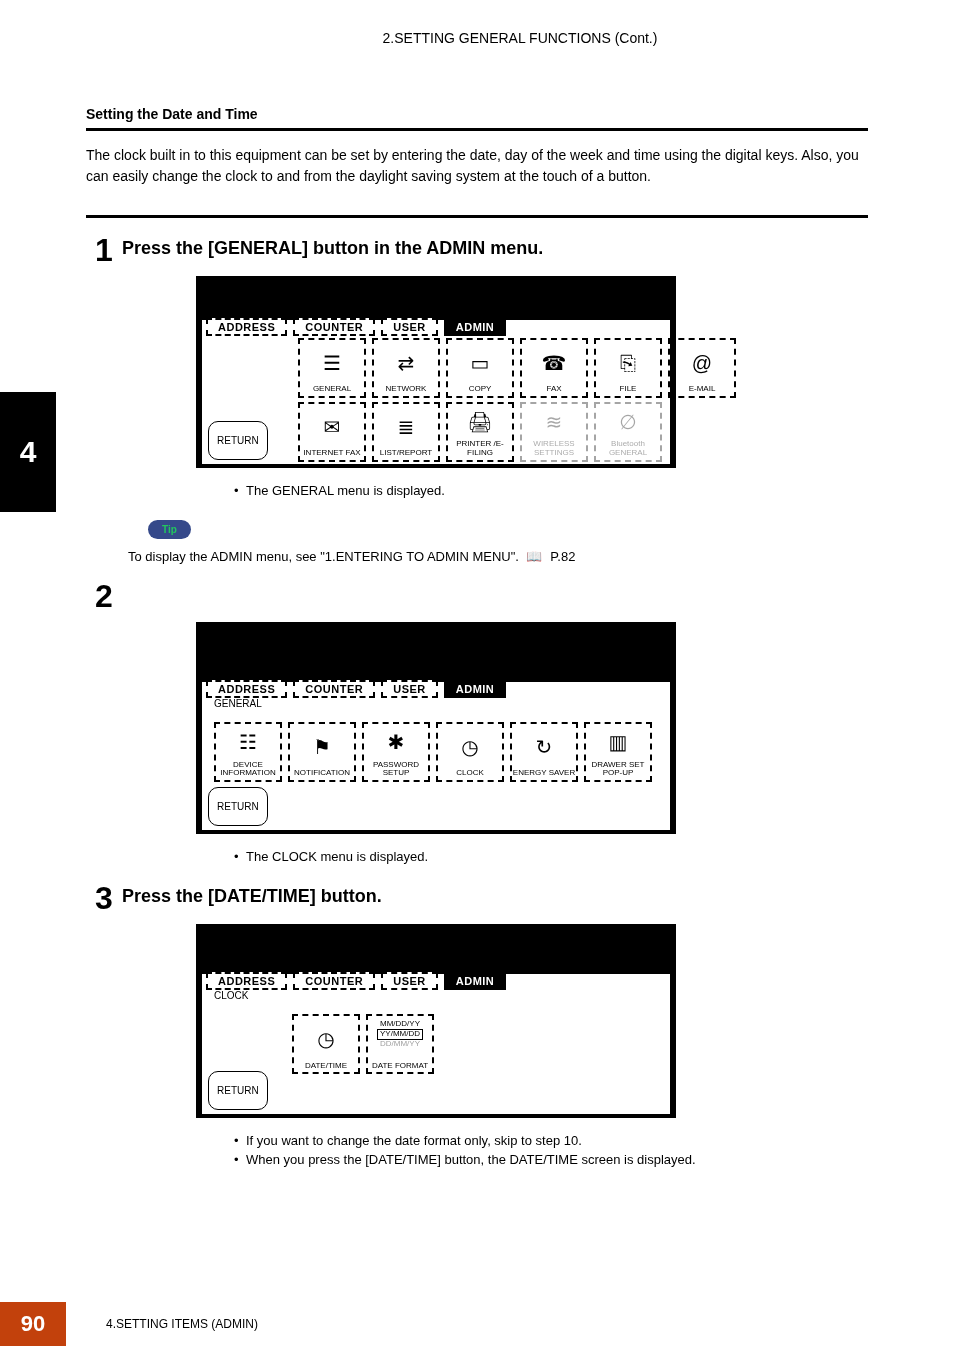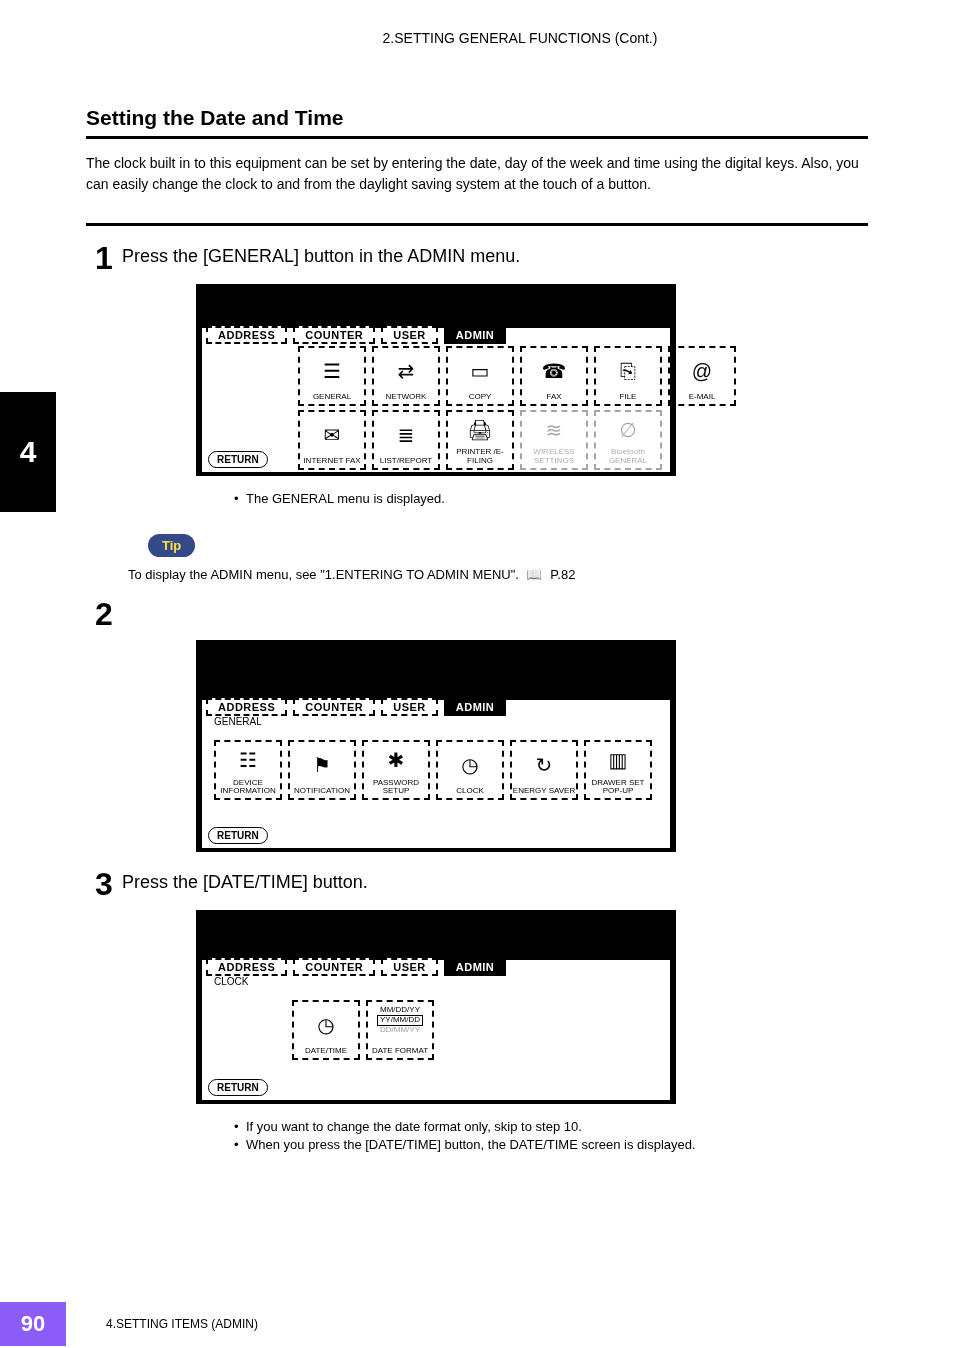--- a/index.html
+++ b/index.html
@@ -13,21 +13,21 @@
   }
   .page-header {
     padding: 30px 0 0 86px;
     font-size: 14px;
     text-align: center;
   }
   .content {
     padding: 0 86px 0 86px;
   }
   .section-title {
-    font-size: 21px;
+    font-size: 14px;
     font-weight: bold;
     margin-top: 60px;
     border-bottom: 3px solid #000;
     padding-bottom: 6px;
   }
   .intro-text {
     font-size: 14px;
     margin-top: 14px;
     line-height: 1.5;
   }
@@ -44,21 +44,21 @@
   .step-num {
     font-size: 32px;
     font-weight: bold;
     width: 36px;
     line-height: 1;
     padding-top: 2px;
     text-align: center;
   }
   .step-title {
     font-size: 18px;
-    font-weight: normal;
+    font-weight: bold;
     padding-top: 6px;
   }
   .side-tab {
     position: absolute;
     left: 0;
     top: 392px;
     width: 56px;
     height: 120px;
     background: #000;
     color: #fff;
@@ -123,49 +123,49 @@
     display: flex;
     align-items: center;
     justify-content: center;
     font-size: 20px;
   }
   .return-btn {
     position: absolute;
     border: 1px solid #000;
     border-radius: 10px;
     font-size: 10px;
-    font-weight: bold;
-    padding: 2px 8px;
+    font-weight: normal;
+    padding: 13px 8px;
   }
   .bullet-list {
     margin-top: 14px;
     padding-left: 148px;
   }
   .bullet-list li {
     list-style: none;
     font-size: 13px;
     position: relative;
     padding-left: 12px;
     line-height: 1.4;
   }
   .bullet-list li::before {
     content: "•";
     position: absolute;
     left: 0;
   }
   .tip-badge {
     display: inline-block;
     background: #35498a;
-    color: #fde047;
-    font-size: 13px;
+    color: #22c55e;
+    font-size: 10px;
     font-weight: bold;
     padding: 4px 14px;
     border-radius: 14px;
     margin-left: 62px;
-    margin-top: 26px;
+    margin-top: 20px;
   }
   .tip-text {
     font-size: 13px;
     margin-top: 10px;
     margin-left: 42px;
   }
   .book-icon {
     display: inline-block;
     margin: 0 4px;
     font-size: 13px;
@@ -173,21 +173,21 @@
   .footer {
     position: absolute;
     bottom: 0;
     left: 0;
     right: 0;
     height: 48px;
     display: flex;
     align-items: center;
   }
   .page-num-box {
-    background: #8b5cf6;
+    background: #c2410c;
     color: #fff;
     height: 44px;
     width: 66px;
     display: flex;
     align-items: center;
     justify-content: center;
     font-size: 22px;
     font-weight: bold;
   }
   .footer-text {
@@ -325,20 +325,23 @@
           </div>
         <div class="scr-btn">
             <div class="icon-area">▥</div>
             <span>DRAWER SET POP-UP</span>
           </div>
       </div>
       <div class="return-btn" style="left:6px; bottom:4px;">RETURN</div>
     </div>
   </div>
 
+  <ul class="bullet-list">
+    <li>The CLOCK menu is displayed.</li>
+  </ul>
 
   
   <div class="step-row">
     <div class="step-num">3</div>
     <div class="step-title">Press the [DATE/TIME] button.</div>
   </div>
 
   <div class="screenshot-3">
     <div class="screen-white" style="top:50px; height:140px;">
       <div class="screen-tabs" style="top:-2px;">

